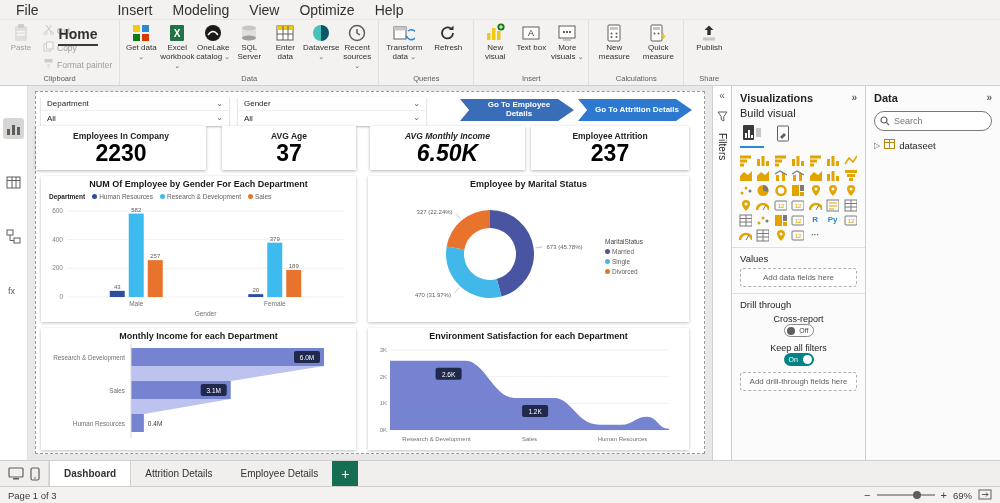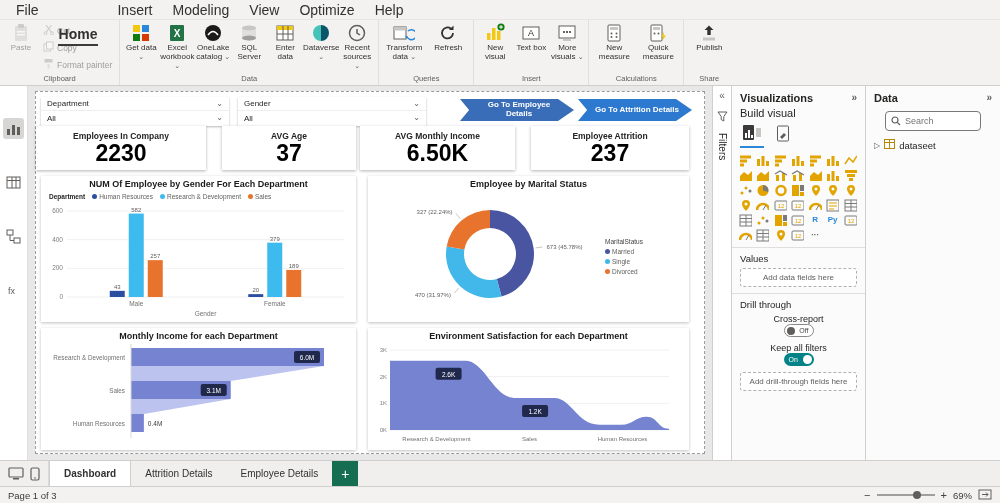--- a/index.html
+++ b/index.html
@@ -82,21 +82,21 @@
   .viz-txt{font-size:8px;color:#2b88d8;font-weight:bold;line-height:1;}
   .divider{border-top:1px solid #e1dfdd;margin:2px 0;}
   .section-title{padding:3px 8px 1px;font-size:9.5px;color:#252423;}
   .dashed-box{margin:3px 8px 4px;border:1px dashed #b3b0ad;border-radius:3px;height:19px;display:flex;align-items:center;justify-content:center;font-size:8px;color:#605e5c;background:#fff;cursor:pointer;}
   .panel-row{display:flex;justify-content:space-between;align-items:center;padding:3px 8px;font-size:9px;color:#252423;flex-direction:column;}
   .toggle{width:30px;height:13px;border-radius:7px;display:flex;align-items:center;font-size:7px;position:relative;cursor:pointer;flex:0 0 auto;}
   .toggle.off{border:1px solid #8a8886;color:#444;background:#fff;justify-content:flex-end;padding-right:4px;}
   .toggle.off::before{content:"";position:absolute;left:2px;top:1.5px;width:8px;height:8px;border-radius:50%;background:#605e5c;}
   .toggle.on{background:#038387;color:#fff;justify-content:flex-start;padding-left:5px;}
   .toggle.on::after{content:"";position:absolute;right:2px;top:2px;width:9px;height:9px;border-radius:50%;background:#fff;}
-  .search-box{margin:5px 19px 4px;height:20px;border:1px solid #7a7875;border-radius:4px;display:flex;align-items:center;padding:0 5px;background:#fff;gap:4px;}
+  .search-box{margin:5px 8px 4px;height:20px;border:1px solid #7a7875;border-radius:10px;display:flex;align-items:center;padding:0 5px;background:#fff;gap:4px;}
   .search-box input{border:none;outline:none;flex:1;font-size:9px;min-width:0;background:transparent;color:#323130;}
   .tree-item{display:flex;align-items:center;gap:4px;padding:4px 8px;font-size:9.5px;color:#252423;cursor:pointer;}
   .tchev{font-size:8px;color:#605e5c;}
 
   
   .tabbar{height:26px;background:#f0efee;border-top:1px solid #d1cfcd;display:flex;align-items:stretch;flex:0 0 auto;}
   .tab-icons{display:flex;align-items:center;gap:6px;padding:0 8px;border-right:1px solid #dcdad8;}
   .tab-icons span{cursor:pointer;display:flex;}
   .page-tab{display:flex;align-items:center;padding:0 14px;font-size:10px;color:#323130;cursor:pointer;}
   .page-tab.active{background:#fff;font-weight:bold;border-left:1px solid #d1cfcd;border-right:1px solid #d1cfcd;}
@@ -419,21 +419,21 @@
           </div>
 
         <div class="kpi-card" style="left:0;width:170px;">
           <div class="kpi-title">Employees In Company</div>
           <div class="kpi-value">2230</div>
         </div>
         <div class="kpi-card" style="left:186px;width:134px;">
           <div class="kpi-title">AVG Age</div>
           <div class="kpi-value">37</div>
         </div>
-        <div class="kpi-card" style="left:324px;width:155px;">
+        <div class="kpi-card" style="left:334px;width:155px;font-style:italic;">
           <div class="kpi-title">AVG Monthly Income</div>
           <div class="kpi-value">6.50K</div>
         </div>
         <div class="kpi-card" style="left:495px;width:158px;">
           <div class="kpi-title">Employee Attrition</div>
           <div class="kpi-value">237</div>
         </div>
 
         <div class="chart-card" style="left:5px;top:84px;width:315px;height:146px;">
           <div class="chart-title">NUM Of Employee by Gender For Each  Department</div>

